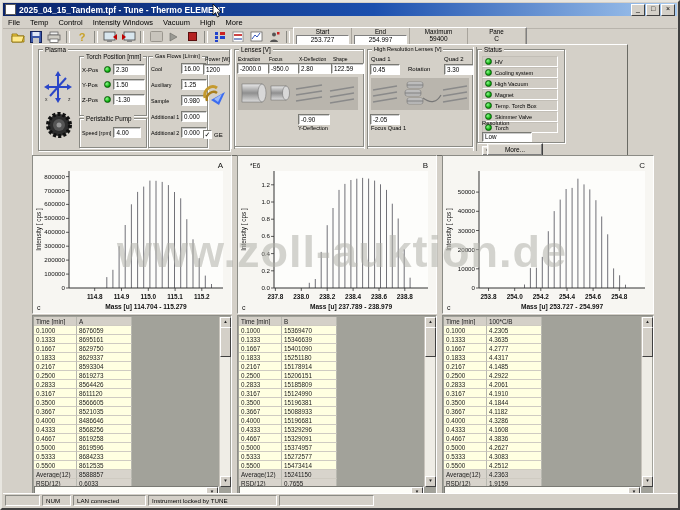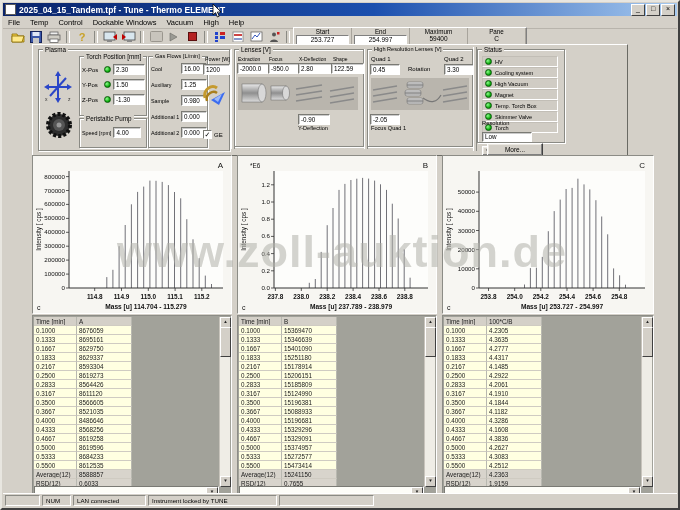--- a/index.html
+++ b/index.html
@@ -96,24 +96,24 @@
       <span class="wbtn">_</span>
       <span class="wbtn">□</span>
       <span class="wbtn">×</span>
     </span>
   </div>
 
   <div class="menubar" id="menubar">
       <span class="mitem">File</span>
       <span class="mitem">Temp</span>
       <span class="mitem">Control</span>
-      <span class="mitem">Dockable Windows</span>
+      <span class="mitem">Intensity Windows</span>
       <span class="mitem">Vacuum</span>
       <span class="mitem">High</span>
-      <span class="mitem">Help</span>
+      <span class="mitem">More</span>
     </div>
 
   <div class="toolbar">
     <span class="tbtn">
         <svg width="14" height="12">
           <path d="M1 3h5l1 2h6v6H1z" fill="#f7d34d" stroke="#8a6d00" stroke-width="0.8"></path>
           <path d="M1 5h12l-2 6H1z" fill="#ffe98a" stroke="#8a6d00" stroke-width="0.8"></path>
         </svg>
       </span>
     <span class="tbtn">

